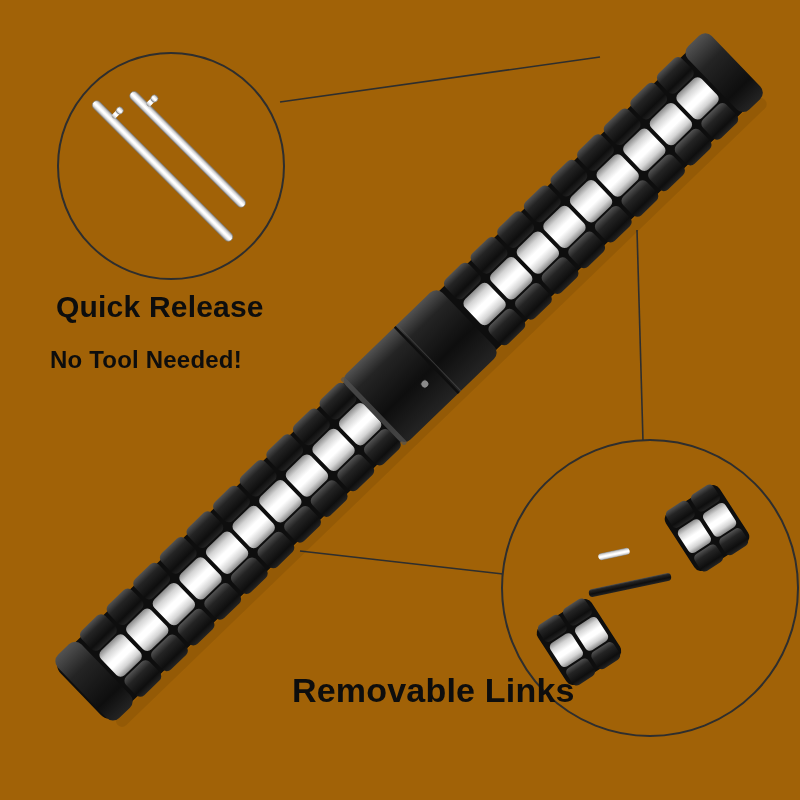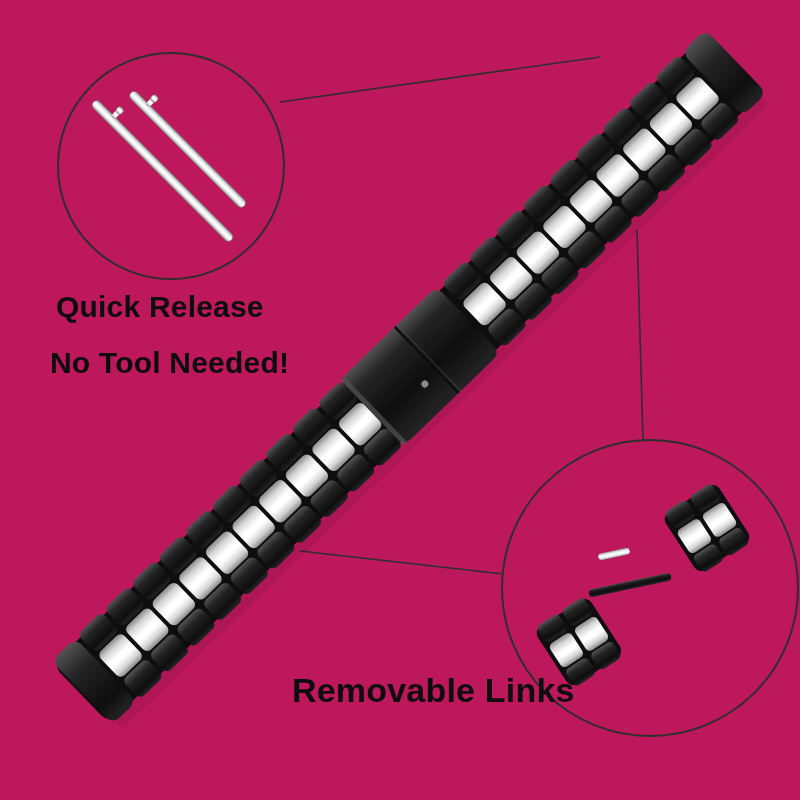--- a/index.html
+++ b/index.html
@@ -7,21 +7,21 @@
          background:#ffffff;font-family:"Liberation Sans",sans-serif;}
   .stage svg{position:absolute;left:0;top:0;}
   .label{position:absolute;font-weight:700;white-space:nowrap;letter-spacing:.2px;color:#0d0d0d;}
   .outline{fill:none;stroke:#2e2e2e;stroke-width:2;}
   .cline{stroke:#2e2e2e;stroke-width:1.6;}
   .pinedge{stroke:#7a7a7a;stroke-width:.6;}
 </style>
 </head>
 <body>
 
-<div class="stage" style="background: #be185d;">
+<div class="stage" style="background: #a16207;">
 
   <svg id="scene" width="800" height="800" viewBox="0 0 800 800">
 
     <line class="cline" x1="280" y1="102" x2="600" y2="57" stroke="#2e2e2e"></line>
     <line class="cline" x1="637" y1="230" x2="643" y2="441" stroke="#2e2e2e"></line>
     <line class="cline" x1="300" y1="551" x2="503" y2="574" stroke="#2e2e2e"></line>
 
     <g id="band" transform="rotate(-44 408 378)">
         <rect x="-42" y="420" width="900" height="12" rx="6" fill="#000" opacity="0.08"></rect>
         <rect x="-47" y="337" width="910" height="82" rx="12" fill="#0e0e0e"></rect>
@@ -159,15 +159,15 @@
           <stop offset="0.6" stop-color="#0e0e0e"></stop>
           <stop offset="1" stop-color="#242424"></stop>
         </linearGradient>
         <clipPath id="clipC">
           <circle cx="650" cy="588" r="146"></circle>
         </clipPath>
       </defs>
     </svg>
 
   <div class="label" style="left: 56px; top: 290px; font-size: 30px; color: rgb(13, 13, 13);">Quick Release</div>
-  <div class="label" style="left: 50px; top: 346px; font-size: 30px; color: rgb(13, 13, 13);">No Tool Needed!</div>
+  <div class="label" style="left: 50px; top: 346px; font-size: 24px; color: rgb(13, 13, 13);">No Tool Needed!</div>
   <div class="label" style="left: 292px; top: 671px; font-size: 34px; color: rgb(13, 13, 13);">Removable Links</div>
 </div>
 
 </body></html>

